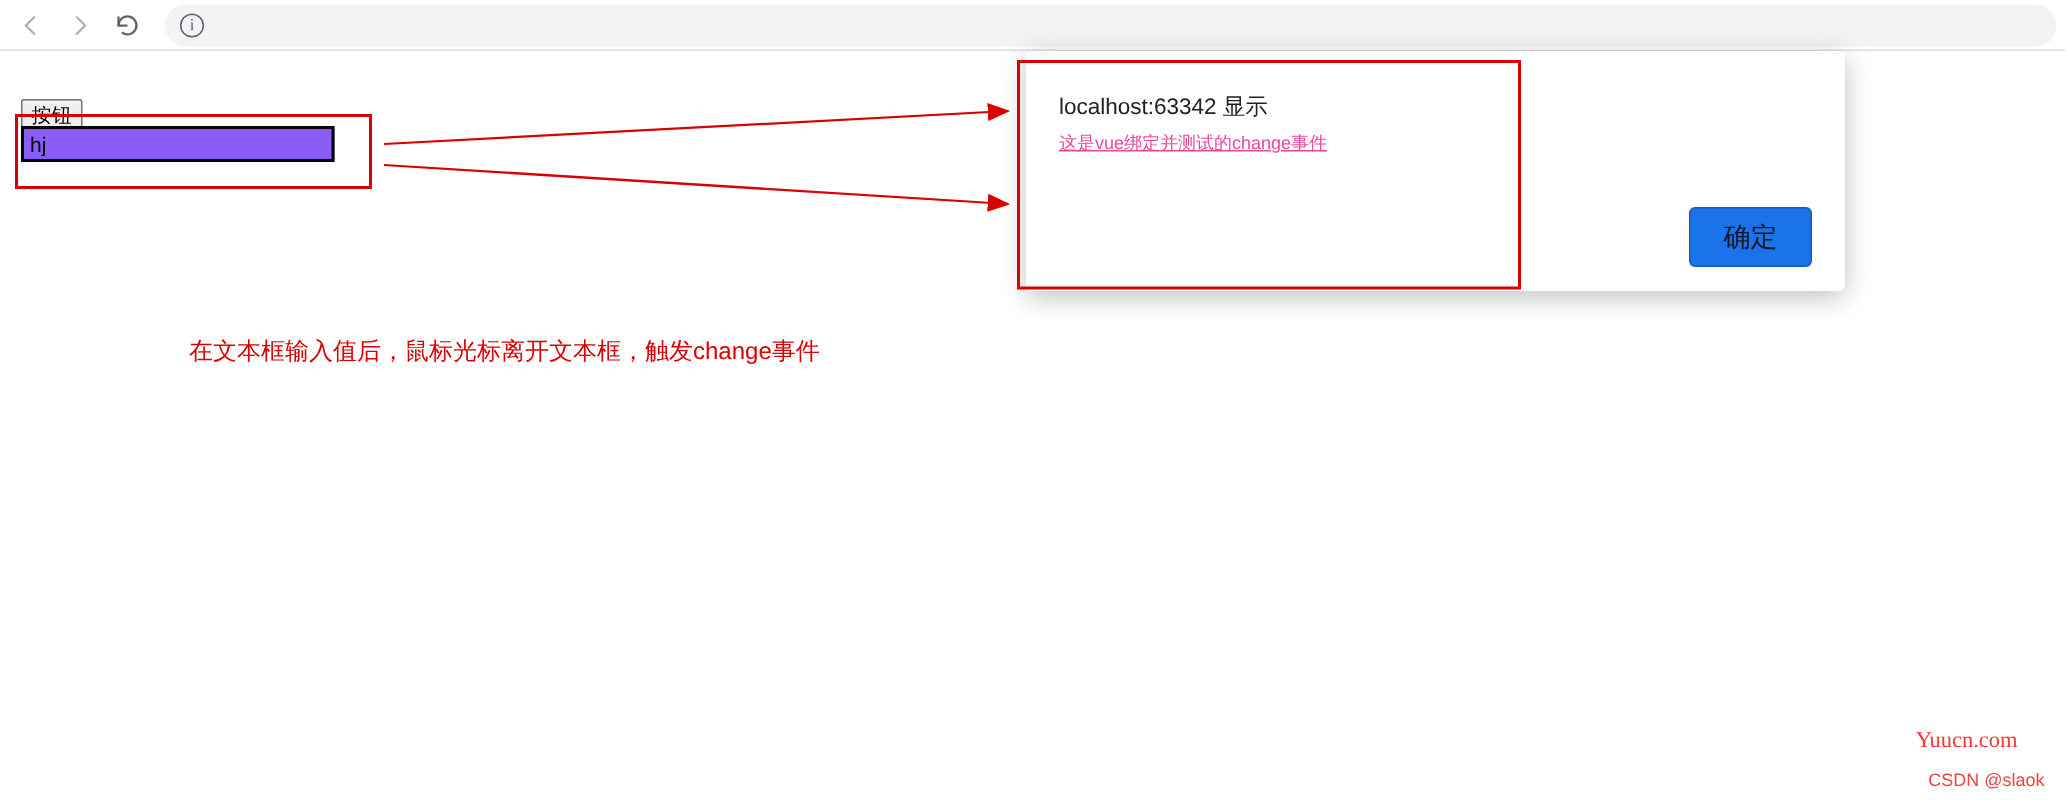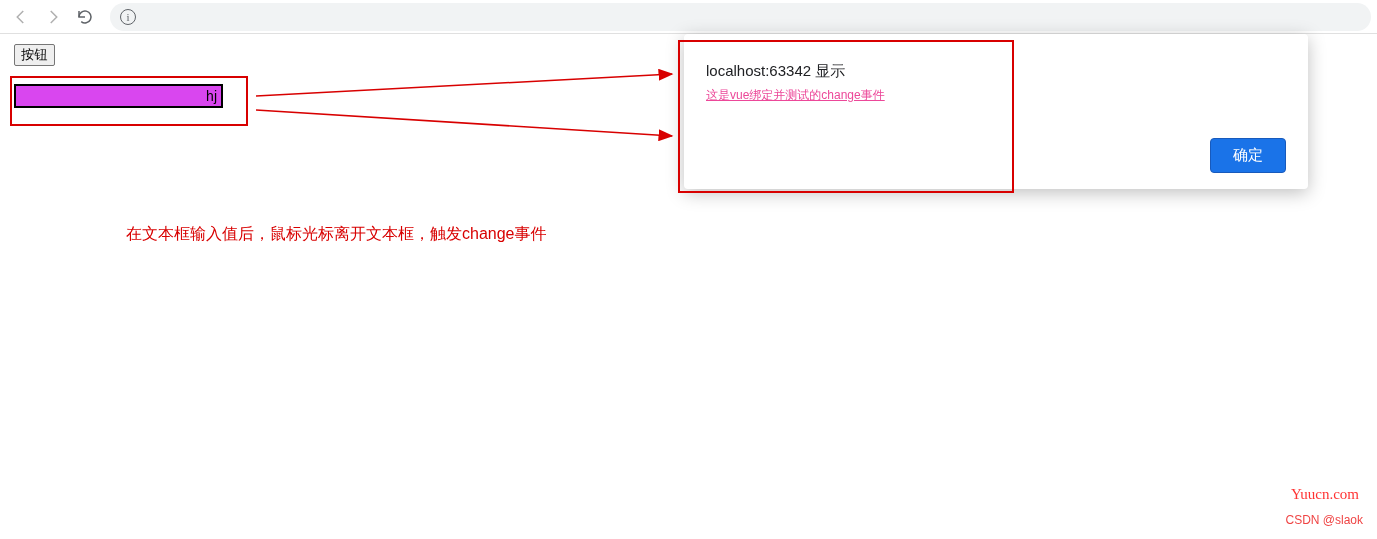--- a/index.html
+++ b/index.html
@@ -52,82 +52,82 @@
     position: relative;
     padding: 10px 14px;
   }
   .native-btn {
     font-family: Arial, sans-serif;
     font-size: 13.3px;
     padding: 1px 6px;
     background: #efefef;
     border: 1px solid #767676;
     border-radius: 2px;
+    margin-top: 22px;
   }
   .input-zone {
     position: absolute;
     left: 10px; top: 76px;
     width: 238px; height: 50px;
     border: 2px solid #d80000;
   }
   .text-input {
     position: absolute;
     left: 14px; top: 84px;
     width: 209px; height: 24px;
     border: 2px solid #000;
-    background: #d946ef;
+    background: #8b5cf6;
     font-size: 14px;
     padding: 2px 4px;
     font-family: Arial, sans-serif;
-    text-align: right;
   }
   .caption {
     position: absolute;
     left: 126px; top: 224px;
     color: #d80000;
     font-weight: normal;
     font-size: 16px;
   }
   svg.arrow {
     position: absolute;
     left: 0; top: 0;
     width: 1377px; height: 539px;
     pointer-events: none;
   }
   .dialog-wrap {
     position: absolute;
     left: 684px; top: 34px;
-    width: 624px;
+    width: 546px;
     background: #fff;
     border-radius: 4px;
     box-shadow: 0 4px 18px rgba(0,0,0,0.25);
     padding: 20px 22px 16px 22px;
   }
   .dialog-border {
     position: absolute;
     left: 678px; top: 40px;
     width: 336px; height: 153px;
     border: 2px solid #d80000;
     pointer-events: none;
   }
   .dlg-title { font-size: 15px; color: #202124; margin: 8px 0 6px 0; }
   .dlg-msg { font-size: 12px; color: #ec4899; text-decoration: underline; }
   .dlg-actions { display: flex; justify-content: flex-end; margin-top: 34px; }
   .dlg-ok {
     background: #1a73e8;
-    color: #ffffff;
+    color: #0f172a;
     border: 1px solid #185abc;
     border-radius: 4px;
     padding: 7px 22px;
-    font-size: 15px;
+    font-size: 18px;
     cursor: pointer;
   }
   .watermark1 {
     position: absolute;
-    right: 18px; bottom: 36px;
+    right: 32px; bottom: 36px;
     color: #ff3333;
     font-size: 15px;
     font-family: "Times New Roman", serif;
   }
   .watermark2 {
     position: absolute;
     right: 14px; bottom: 12px;
     color: #ef4444;
     font-size: 12px;
   }

